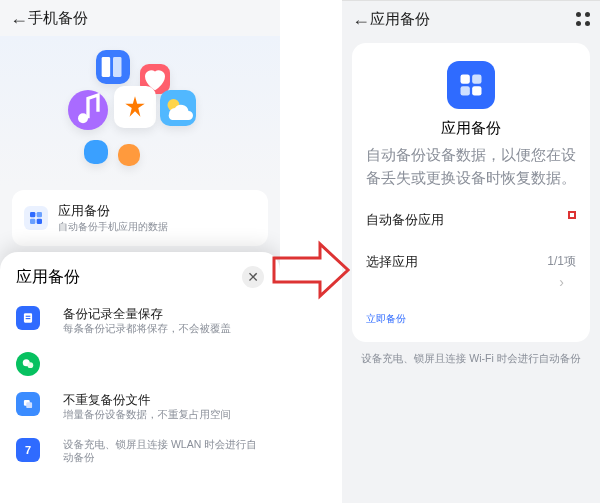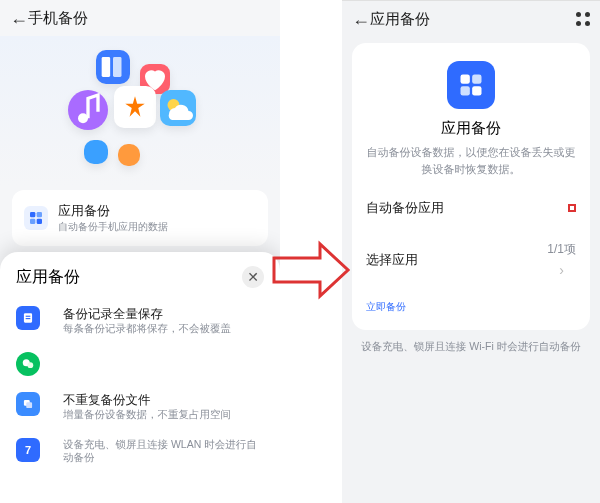--- a/index.html
+++ b/index.html
@@ -43,22 +43,22 @@
   .ico.green{ background:#07c160; border-radius:50%;}
   .ico.lblue{ background:#3b8cff;}
   .ico.cal7{ background:#2f6bff; color:#fff; font-size:11px; font-weight:600;}
   .feat .ft{ font-size:12.5px; font-weight:500; color:#1a1a1a; line-height:1.3;}
   .feat .fs{ font-size:10.5px; color:#8a8f99; line-height:1.3;}
   
   .rcard{ margin:6px 10px; background:#fff; border-radius:14px; padding:14px;}
   .rcenter{ text-align:center;}
   .big-icon{ width:48px;height:48px; margin:4px auto 10px; background:#2f6bff; border-radius:12px; display:flex;align-items:center;justify-content:center;}
   .rtitle{ font-size:15px; font-weight:500; margin-bottom:6px;}
-  .rdesc{ font-size:11px; color:#8a8f99; line-height:1.5;}
-  .row{ display:flex; align-items:center; padding:12px 0; font-size:13px; color:#1a1a1a;}
+  .rdesc{ font-size:15px; color:#8a8f99; line-height:1.5;text-align:right;}
+  .row{ display:flex; align-items:flex-start; padding:12px 0; font-size:13px; color:#1a1a1a;}
   .row .val{ margin-left:auto; font-size:12px; color:#8a8f99; display:flex; align-items:center; gap:4px;flex-direction:column;}
   .chev{ color:#bbb; font-size:14px;}
   .toggle-wrap{ margin-left:auto; padding:2px; border:2px solid #d33; }
   .toggle{ width:34px; height:18px; background:#2f6bff; border-radius:9px; position:relative;}
   .toggle::after{ content:""; position:absolute; right:2px; top:2px; width:14px; height:14px; background:#fff; border-radius:50%;}
   .link{ color:#2f6bff; font-size:10px; padding:10px 0 2px;}
   .footnote{ font-size:10.5px; color:#8a8f99; text-align:center; margin-top:10px; padding:0 12px;}
   
   .arrow{ position:absolute; left:272px; top:240px; width:78px; height:60px; }
   .arrow svg{ width:78px; height:60px;}

